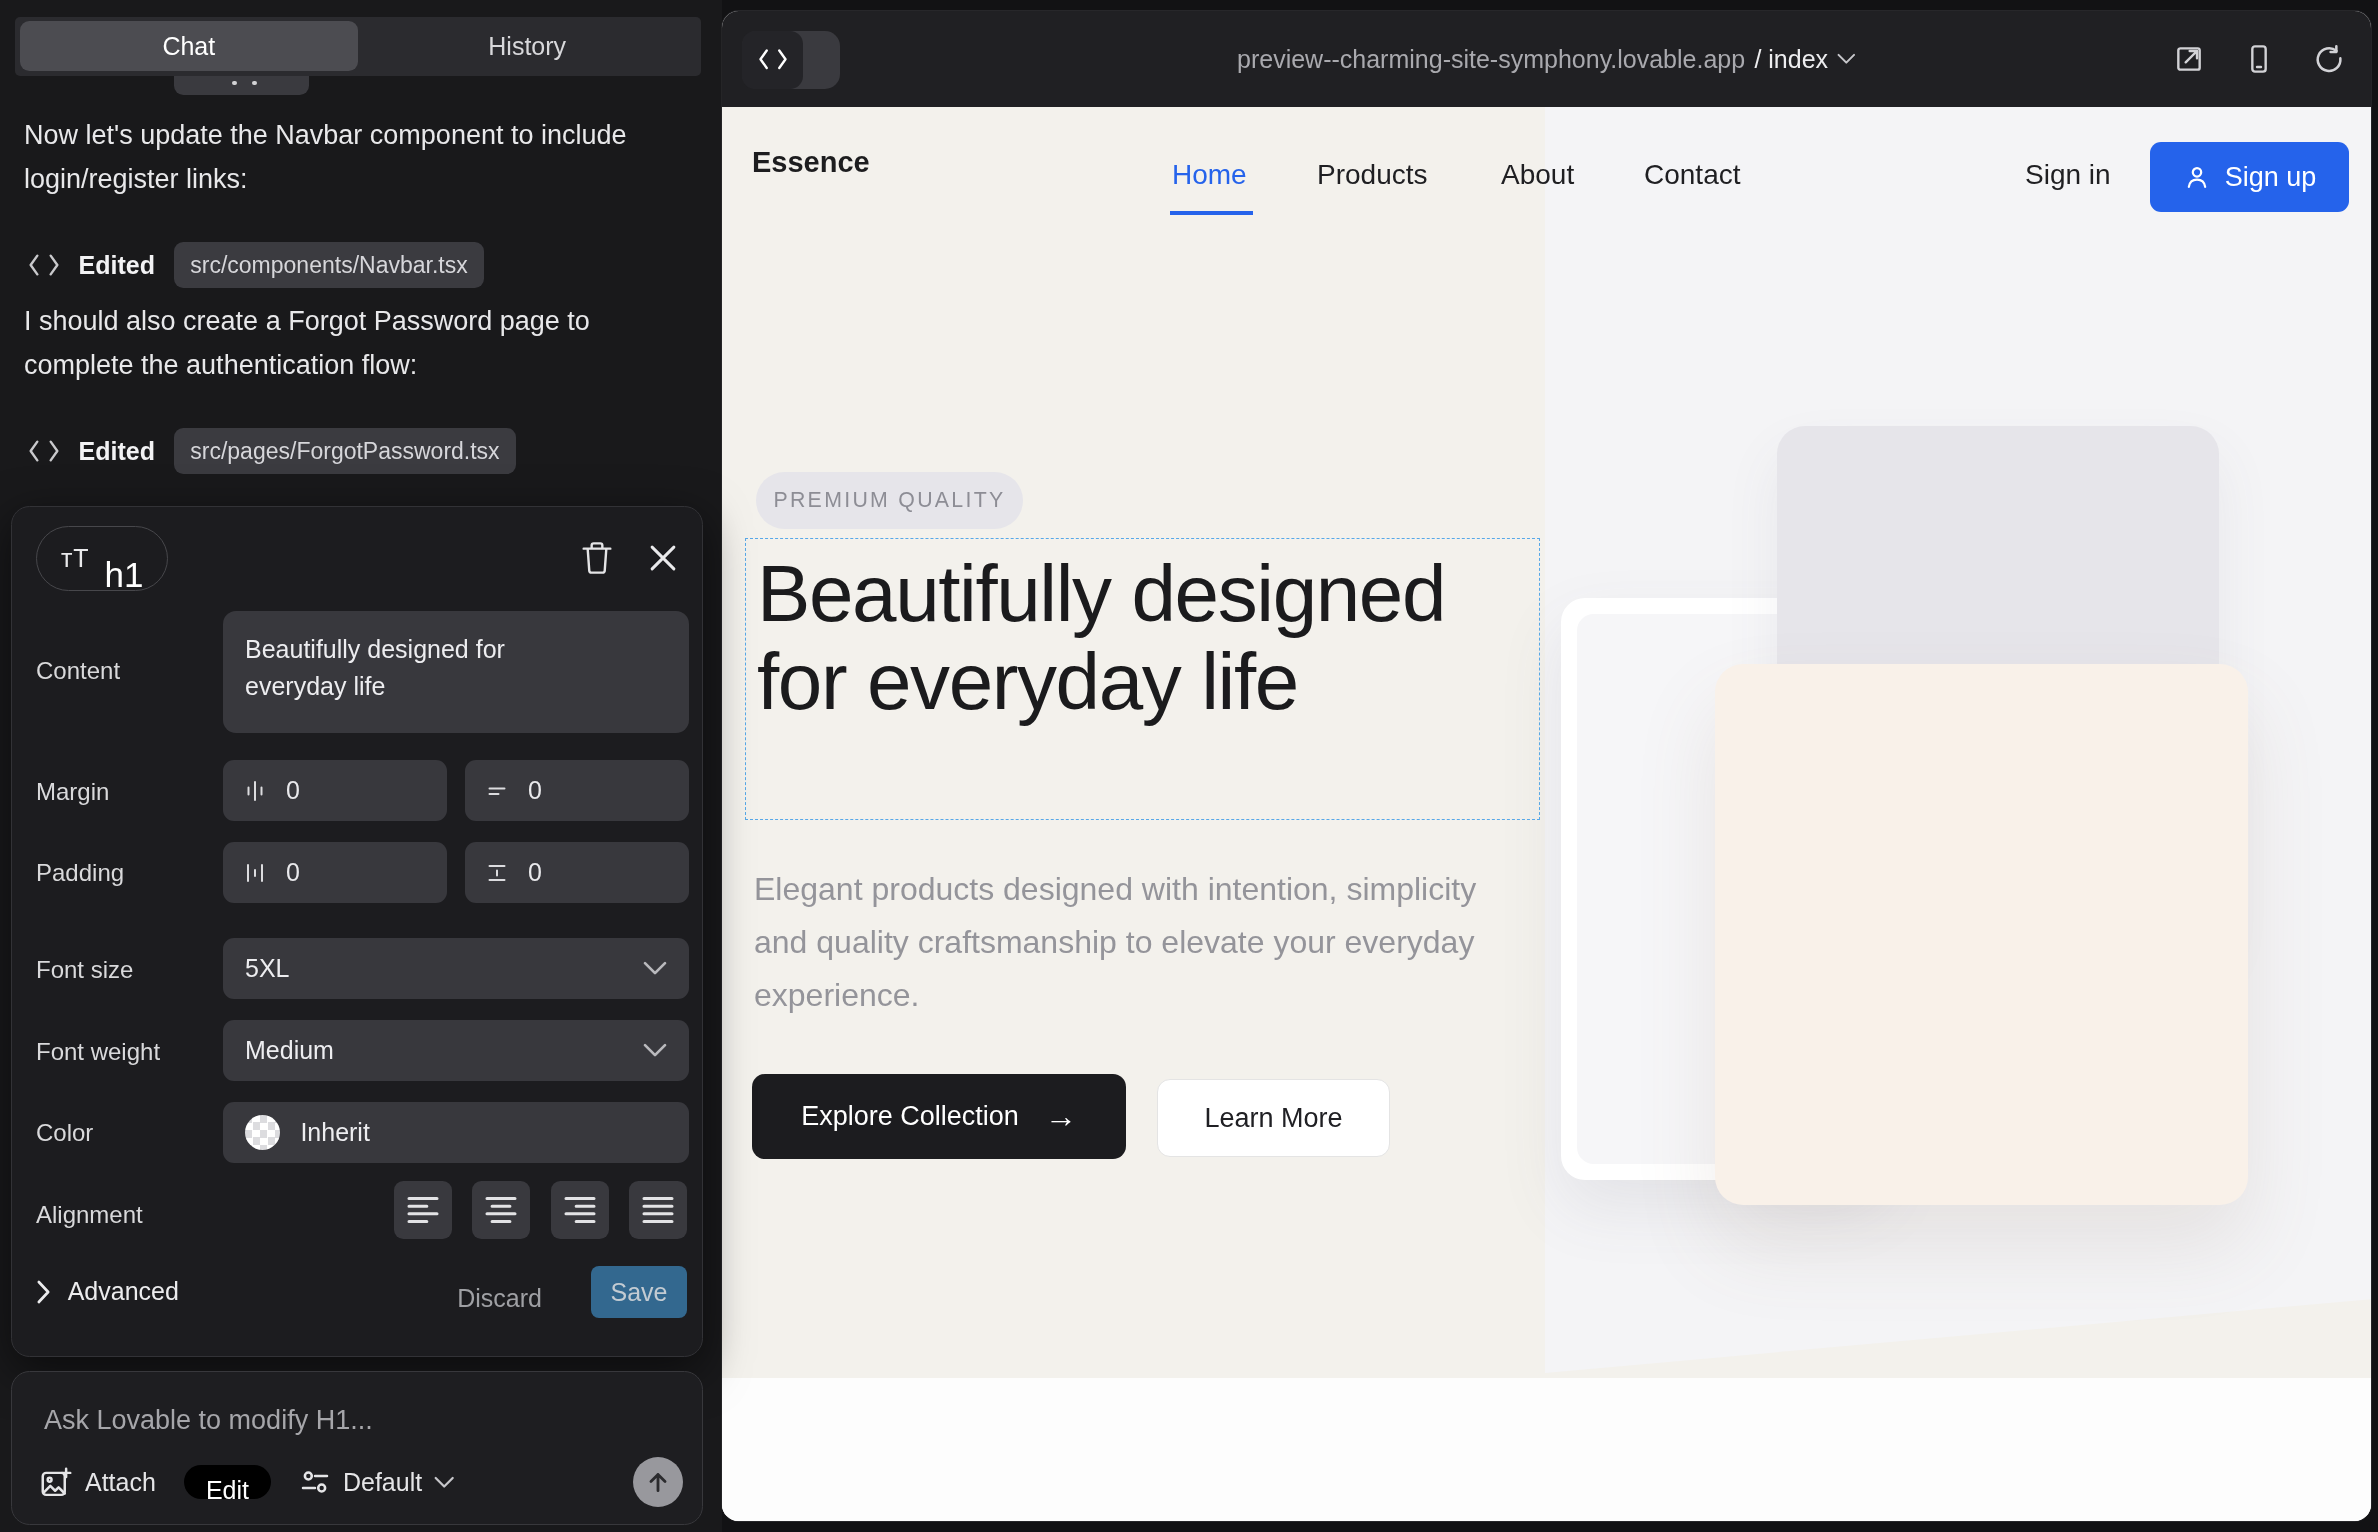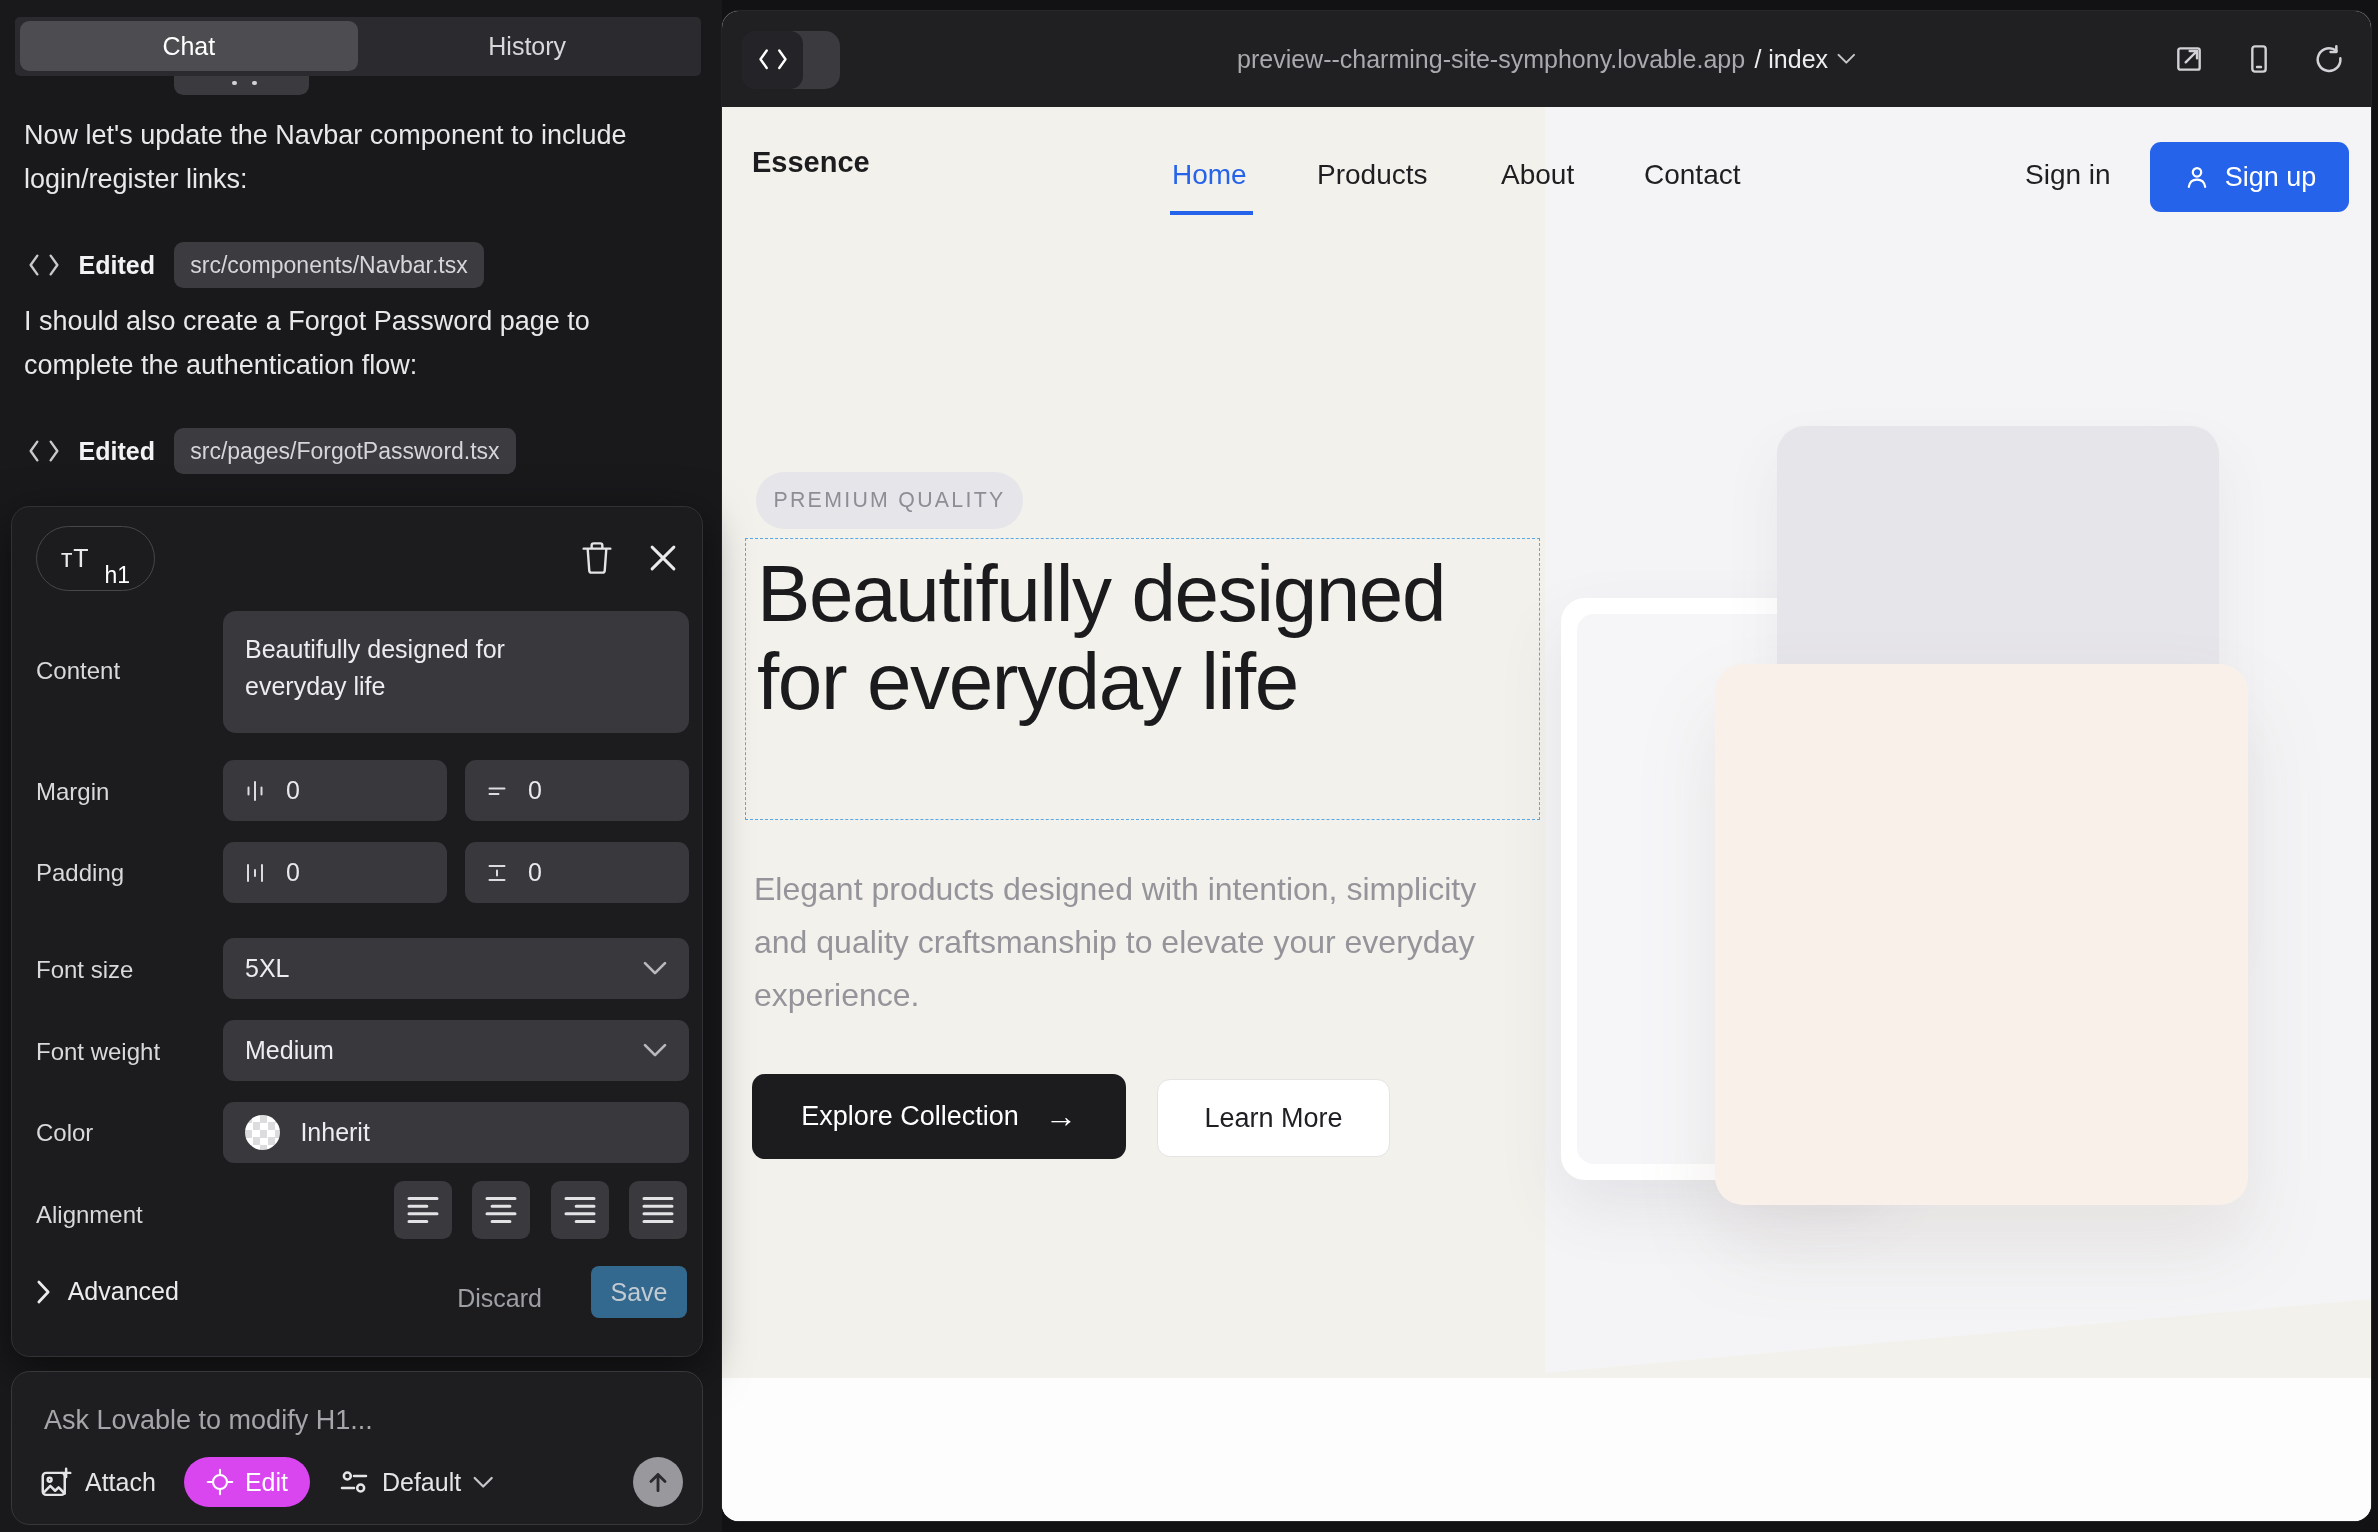--- a/index.html
+++ b/index.html
@@ -19,42 +19,42 @@
 
   .msg { position:absolute; left:24px; width:627px; font-size:27px; line-height:44px; color:#e8e8ea; }
   .edit-row { position:absolute; left:28px; height:52px; display:flex; align-items:center; gap:18.6px; }
   .edited-label { font-weight:700; font-size:25px; color:#f2f2f4; }
   .file-chip { background:#3b3b40; color:#d6d6da; font-size:23px; padding:9.3px 16.7px; border-radius:9.3px; white-space:nowrap; }
 
   
   .panel { position:absolute; left:11px; top:506px; width:692px; height:851px; background:#1c1c1f; border:0.9px solid #323236; border-radius:18.6px; box-shadow:0 13px 46px rgba(0,0,0,.55); z-index:6; }
   .type-pill { position:absolute; left:24px; top:18.6px; height:65px; padding:0 24px; border:1.9px solid #47474b; border-radius:927px; display:flex; align-items:center; gap:15px; color:#fff; }
   .type-pill .tt { font-size:25px; color:#e9e9eb; letter-spacing:0.9px; }
-  .type-pill .tag { font-size:23px; color:#ffffff;margin-top:34px; }
+  .type-pill .tag { font-size:35px; color:#ffffff;margin-top:34px; }
   .panel .icon-btn { position:absolute; width:41px; height:41px; display:flex; align-items:center; justify-content:center; cursor:pointer; }
   .p-label { position:absolute; left:24px; font-size:24px; color:#d9d9db; }
   .content-box { position:absolute; left:211px; top:104px; width:466px; height:122px; background:#38383d; border-radius:13px; padding:20.4px 22px; font-size:25px; line-height:37px; color:#ededf0; }
   .content-box span { display:inline-block; width:327px; }
   .num-input { position:absolute; width:224px; height:61px; background:#38383d; border-radius:11px; display:flex; align-items:center; gap:18.6px; padding-left:20.4px; font-size:25px; color:#e9e9ec; }
   .select { position:absolute; left:211px; width:466px; height:61px; background:#38383d; border-radius:11px; display:flex; align-items:center; padding:0 22px; font-size:25px; color:#ededf0; cursor:pointer; }
   .select .chev { margin-left:auto; }
   .swatch { width:35px; height:35px; border-radius:50%; margin-right:20.4px; flex:0 0 auto;
     background:#fff; background-image:conic-gradient(#ffffff 0 25%, #dcdcdf 0 50%, #ffffff 0 75%, #dcdcdf 0); background-size:15px 15px; }
   .align-group { position:absolute; top:674px; right:15px; display:flex; gap:20.4px; }
   .align-btn { width:58px; height:58px; background:#39393e; border-radius:9.3px; display:flex; align-items:center; justify-content:center; cursor:pointer; }
   .advanced { position:absolute; left:24px; top:770px; display:flex; align-items:center; gap:16.7px; font-size:25px; color:#ececee; cursor:pointer; }
   .discard { position:absolute; right:160px; top:777px; font-size:25px; color:#9fa0a4; cursor:pointer; }
   .save-btn { position:absolute; right:15px; top:759px; width:96px; height:52px; border-radius:8px; background:#33688f; color:#c3cbd2; font-size:25px; display:flex; align-items:center; justify-content:center; cursor:pointer; }
 
   
   .composer { position:absolute; left:11px; top:1371px; width:692px; height:154px; background:#1e1e21; border:0.9px solid #38383c; border-radius:18.6px; z-index:6; }
   .composer .ph { position:absolute; left:32px; top:33px; font-size:27px; color:#a6a6aa; }
   .comp-row { position:absolute; left:28px; right:18.6px; bottom:15px; height:54px; display:flex; align-items:center; gap:28px; }
   .comp-item { display:flex; align-items:center; gap:12px; font-size:25px; color:#e5e5e7; cursor:pointer; }
-  .edit-pill { height:50px; padding:0 22px; border-radius:927px; background:#d946ef; color:#fff; display:flex; align-items:center; gap:11px; font-size:25px; cursor:pointer; }
+  .edit-pill { height:34px; padding:0 22px; border-radius:927px; background:#000000; color:#fff; display:flex; align-items:center; gap:11px; font-size:25px; cursor:pointer;flex-direction:column; }
   .send-btn { margin-left:auto; width:50px; height:50px; border-radius:50%; background:#98989d; display:flex; align-items:center; justify-content:center; cursor:pointer; }
 
   
   .preview { position:absolute; left:722px; top:11px; width:1649px; height:1510px; border-radius:16.7px; overflow:hidden; background:#ffffff; box-shadow:0 0 0 0.9px #27272a; }
   .topbar { position:absolute; left:0; top:0; right:0; height:96px; background:#202023; }
   .toggle { position:absolute; left:20.4px; top:19.5px; width:98px; height:58px; background:#3a3a3f; border-radius:15px; cursor:pointer; }
   .toggle-seg { position:absolute; left:0; top:0; width:61px; height:58px; background:#242428; border-radius:13px; display:flex; align-items:center; justify-content:center; }
   .urlbar { position:absolute; left:278px; right:278px; top:0; height:96px; display:flex; align-items:center; justify-content:center; gap:9.3px; font-size:25px; cursor:pointer; }
   .url-host { color:#a9a9ae; }
   .url-path { color:#ededef; }

